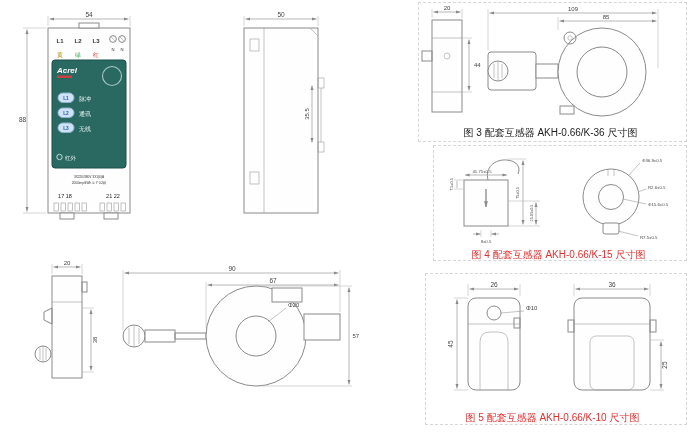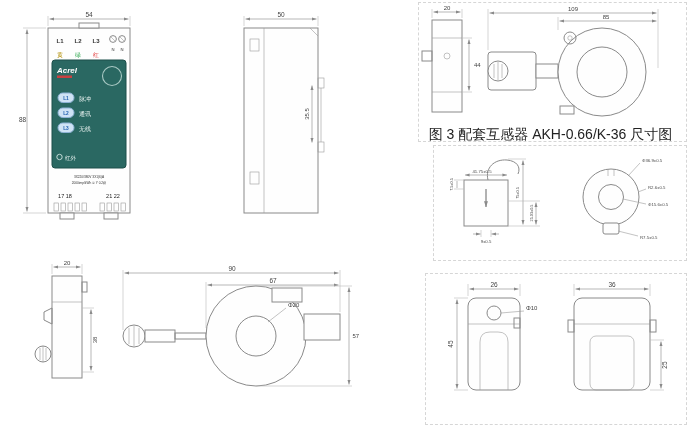--- a/index.html
+++ b/index.html
@@ -1,19 +1,19 @@
 <!DOCTYPE html>
 <html><head>
 <meta charset="utf-8">
 <style>
   * { margin:0; padding:0; box-sizing:border-box; }
   html,body { background:#ffffff; font-family:"Liberation Sans", sans-serif; }
   #canvas { position:relative; width:688px; height:433px; background:#ffffff; overflow:hidden; }
   .fig { position:absolute; }
-  .caption { position:absolute; font-size:14px; color:#222222; text-align:center; white-space:nowrap; }
+  .caption { position:absolute; font-size:10px; color:#222222; text-align:center; white-space:nowrap; }
   .caption.red { color:#e03030; }
   .dashed-box { position:absolute; border:1px dashed #d6d6d6; pointer-events:none; }
   svg text { font-family:"Liberation Sans", sans-serif; }
   .olf { fill:#fefefe; stroke:#8a8a8a; stroke-width:1; }
   .ol  { fill:none; stroke:#8a8a8a; stroke-width:1; }
   .thin{ fill:none; stroke:#9a9a9a; stroke-width:0.6; }
   .dim { fill:none; stroke:#999999; stroke-width:0.7; }
   .ext { fill:none; stroke:#b8b8b8; stroke-width:0.6; }
   .td65{ font-size:6.5px; fill:#444444; }
   .td6 { font-size:6px;   fill:#444444; }
@@ -239,20 +239,21 @@
       <text class="td43" x="214" y="14">Φ36.9±0.5</text>
       <line class="thin" x1="218" y1="41" x2="210" y2="44"></line>
       <text class="td43" x="220" y="41">R2.6±0.5</text>
       <line class="thin" x1="218" y1="56" x2="195" y2="51"></line>
       <text class="td43" x="220" y="58">Φ15.6±0.5</text>
       <line class="thin" x1="210" y1="88" x2="190" y2="83"></line>
       <text class="td43" x="212" y="91">R7.5±0.5</text>
     </g>
   </svg>
 
+  <div class="caption red" style="left:436px;top:248px;width:245px">图 4 配套互感器 AKH-0.66/K-15 尺寸图</div>
 
   <svg class="fig" style="left:22px;top:258px" width="340" height="142" viewBox="0 0 340 142">
     <defs>
       <marker id="a5" markerWidth="7" markerHeight="6" refX="6.5" refY="3" orient="auto-start-reverse">
         <path d="M0,0.8 L6.5,3 L0,5.2 Z" fill="#8a8a8a"></path>
       </marker>
     </defs>
     <g>
       <line class="ext" x1="30" y1="16" x2="30" y2="6"></line>
       <line class="ext" x1="60" y1="16" x2="60" y2="6"></line>
@@ -333,14 +334,15 @@
       <rect class="ol" x="144" y="42" width="6" height="12"></rect>
       <rect class="ol" x="226" y="42" width="6" height="12"></rect>
       <rect class="thin" x="166" y="58" width="44" height="54" rx="6"></rect>
       <line class="ext" x1="226" y1="62" x2="240" y2="62"></line>
       <line class="ext" x1="226" y1="112" x2="240" y2="112"></line>
       <line class="dim" x1="237" y1="63.5" x2="237" y2="110.5" marker-start="url(#a6)" marker-end="url(#a6)"></line>
       <text class="td65" transform="rotate(-90 242.5 87)" x="242.5" y="87" text-anchor="middle">25</text>
     </g>
   </svg>
 
+  <div class="caption red" style="left:430px;top:411px;width:245px">图 5 配套互感器 AKH-0.66/K-10 尺寸图</div>
 
 </div>
 
 </body></html>

